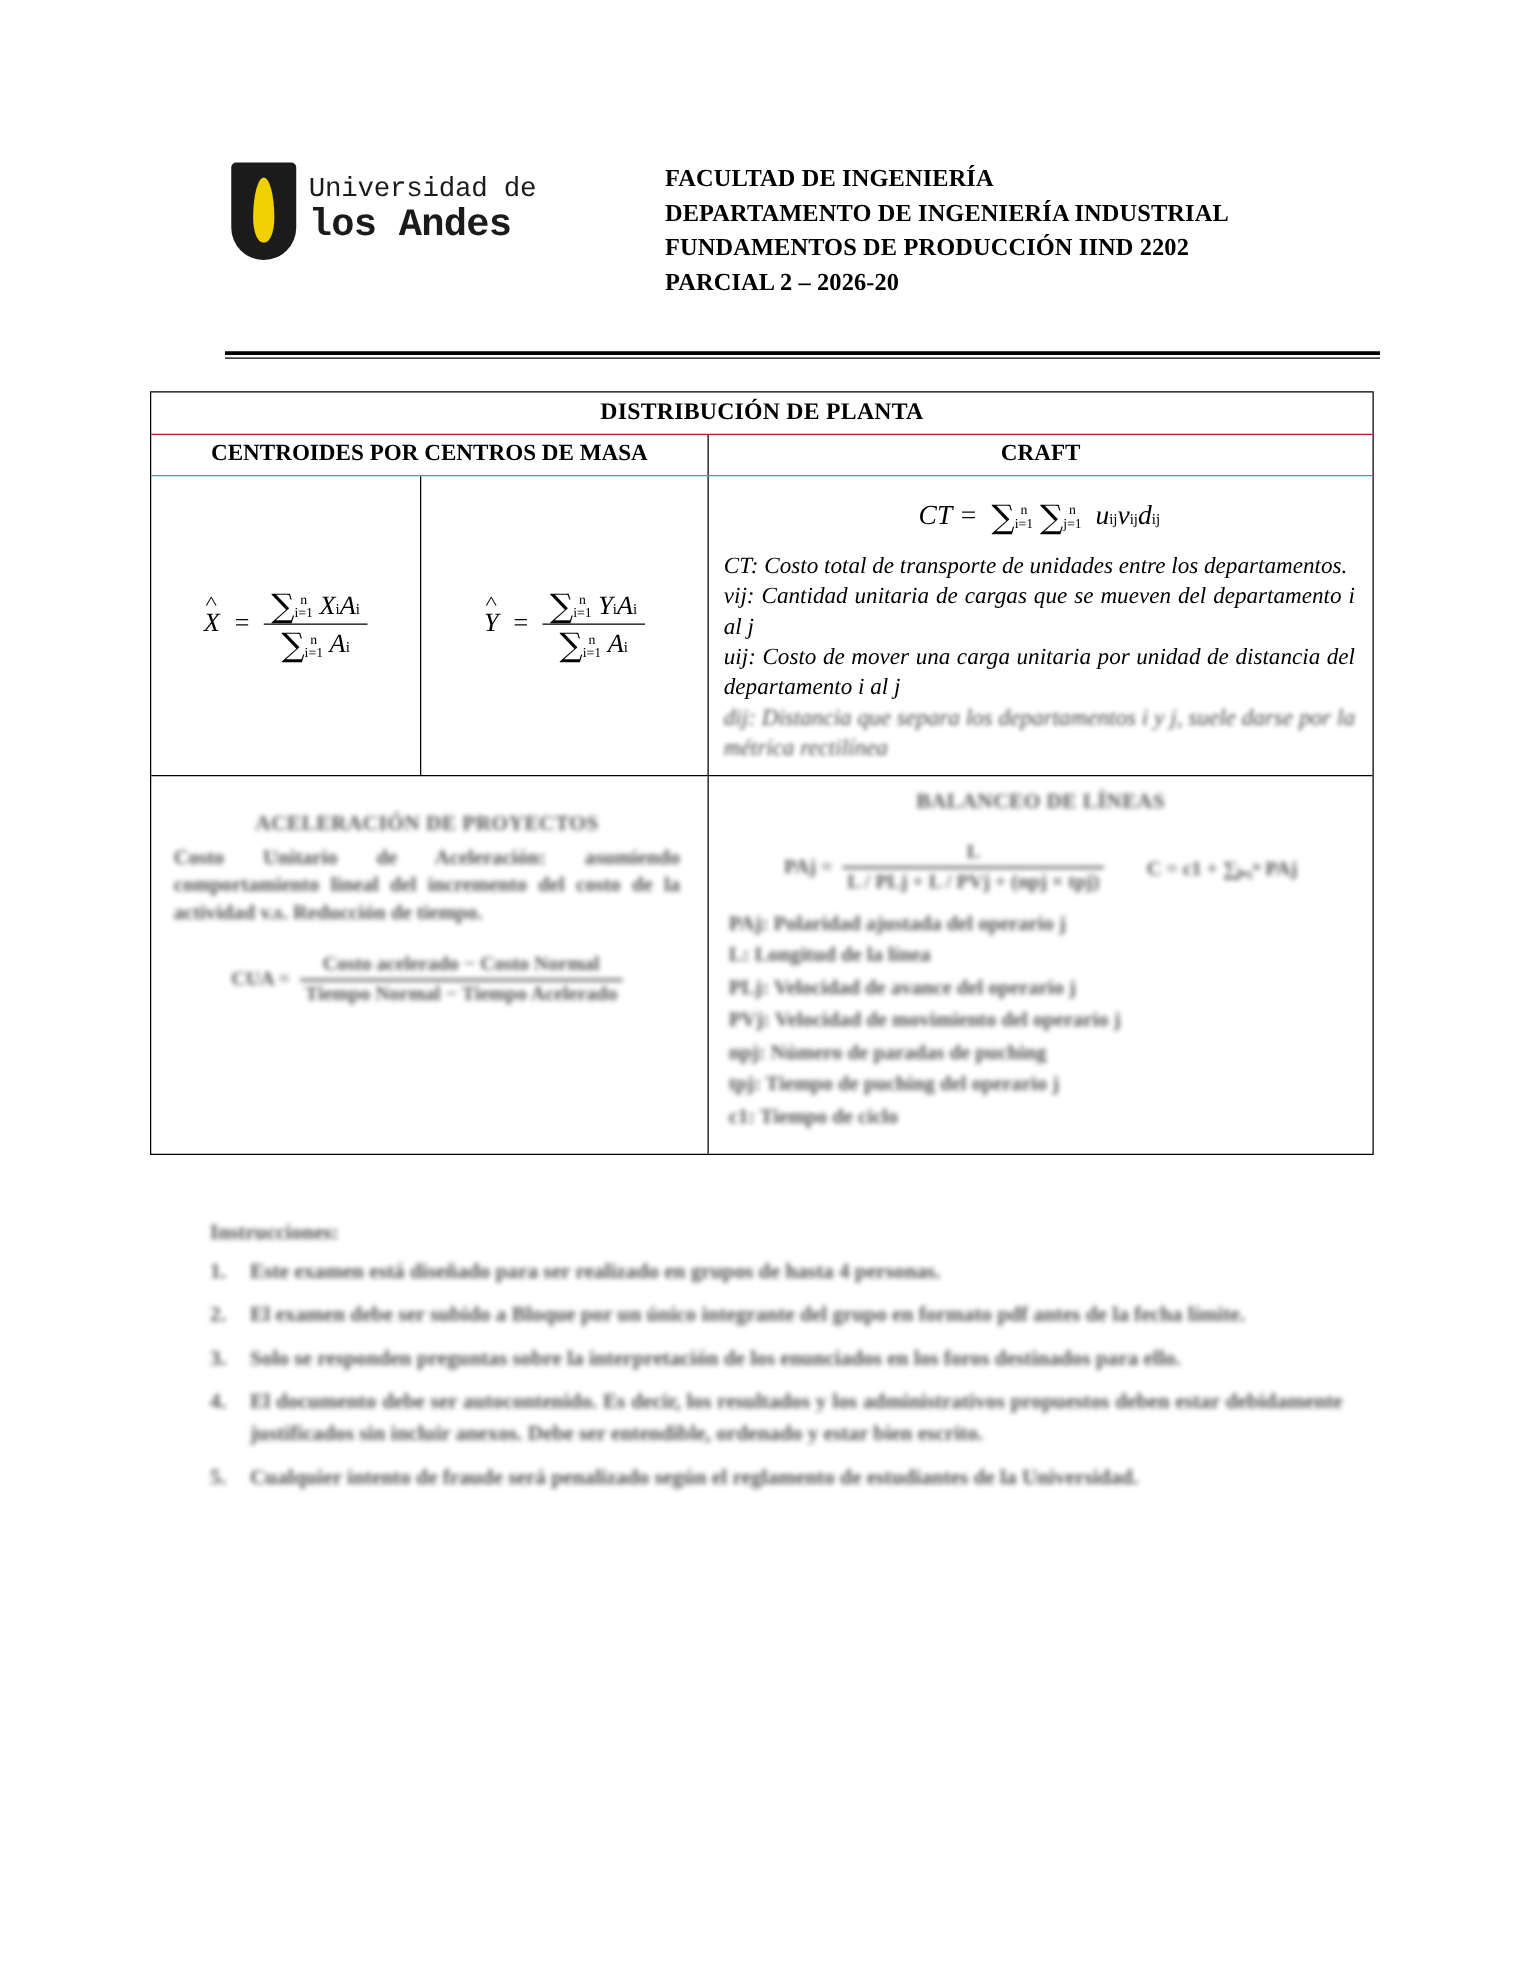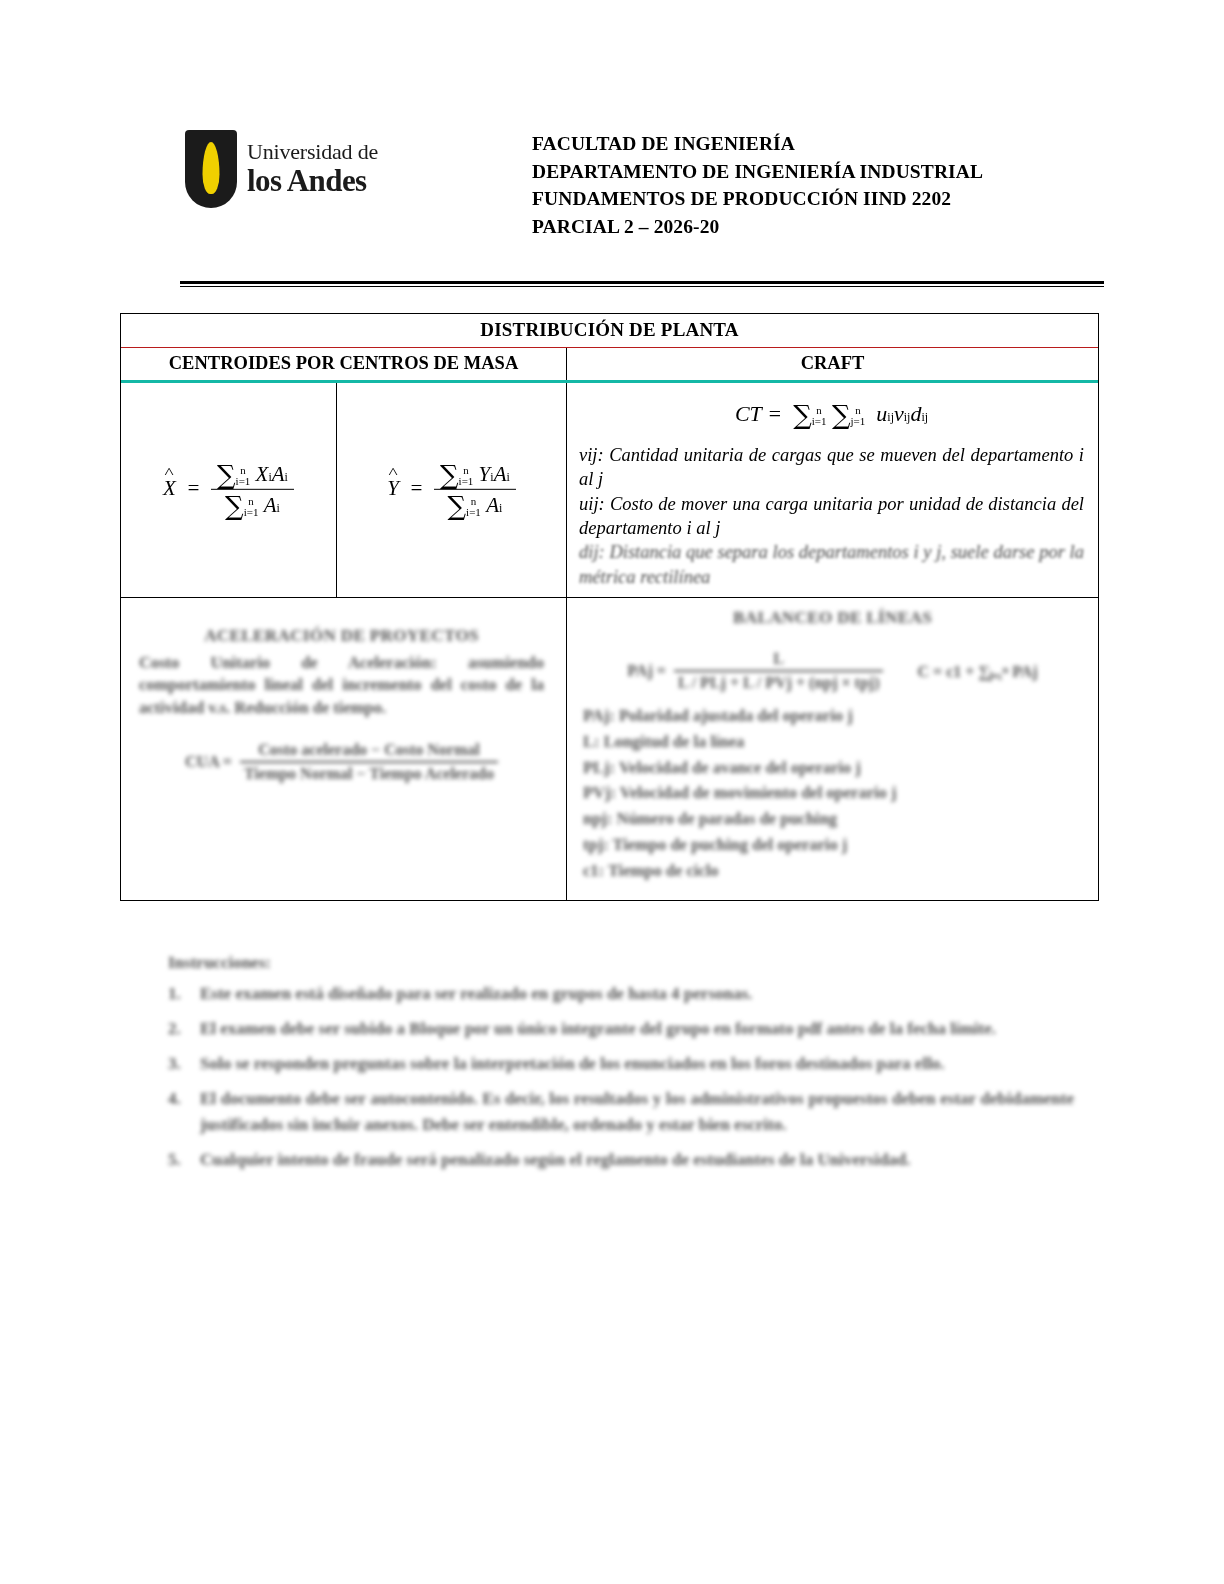--- a/index.html
+++ b/index.html
@@ -50,21 +50,21 @@
     left: 50%;
     top: 12px;
     transform: translateX(-50%);
     width: 17px;
     height: 52px;
     background: #f0d000;
     border-radius: 50% 50% 45% 45% / 62% 62% 38% 38%;
   }
   .logo-text {
     line-height: 1.02;
-    font-family: Liberation Serif, serif;
+    font-family: Liberation Mono, monospace;
     color: #1b1b1b;
   }
   .logo-text .l1 {
     font-size: 22px;
     letter-spacing: -0.2px;
   }
   .logo-text .l2 {
     font-size: 31px;
     font-weight: 700;
     letter-spacing: -0.6px;
@@ -100,21 +100,21 @@
 
   .title-row {
     border-bottom: 1px solid #b91c1c;
     text-align: center;
     font-weight: 700;
     font-size: 19px;
     padding: 5px 0 6px;
     letter-spacing: 0.2px;
   }
   .sub-row {
-    border-bottom: 3px solid #14b8a6;
+    border-bottom: 1px solid #14b8a6;
     display: flex;
     font-weight: 700;
     font-size: 18.5px;
   }
   .sub-left {
     width: 446px;
     text-align: center;
     padding: 5px 0 6px;
     border-right: 1px solid #000;
     box-sizing: border-box;
@@ -319,20 +319,21 @@
       </div>
 
       <div class="col-c">
         <div class="ct-eq math">
           CT&nbsp;=&nbsp;
           <span class="sumglyph">∑</span><span class="sumstack"><span class="top">n</span><span class="bot">i=1</span></span>
           <span class="sumglyph">∑</span><span class="sumstack"><span class="top">n</span><span class="bot">j=1</span></span>
           &nbsp;u<span class="sml">ij</span>v<span class="sml">ij</span>d<span class="sml">ij</span>
         </div>
         <div class="defs">
+          <div>CT: Costo total de transporte de unidades entre los departamentos.</div>
           <div>vij: Cantidad unitaria de cargas que se mueven del departamento i al j</div>
           <div>uij: Costo de mover una carga unitaria por unidad de distancia del departamento i al j</div>
           <div class="blur">dij: Distancia que separa los departamentos i y j, suele darse por la métrica rectilínea</div>
         </div>
       </div>
     </div>
 
     <div class="row2">
 
       <div class="r2-left">

